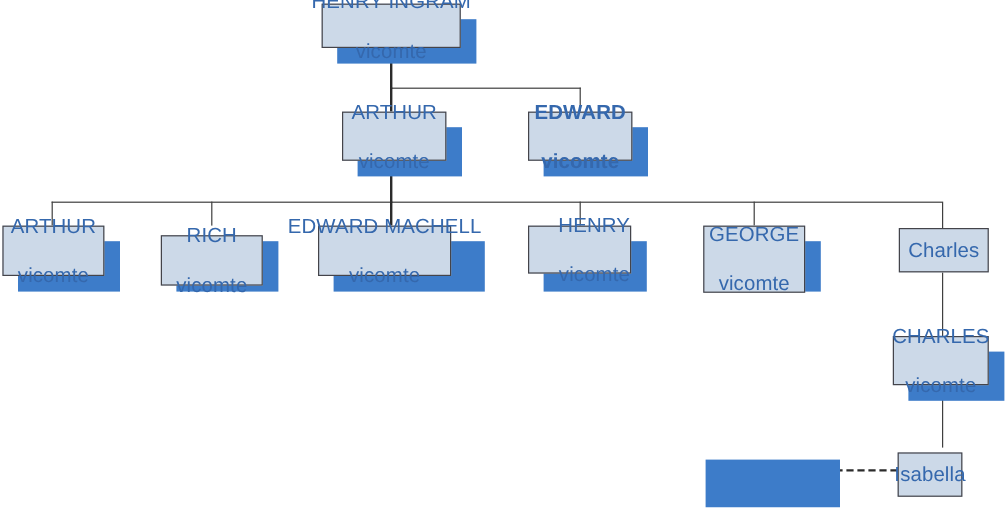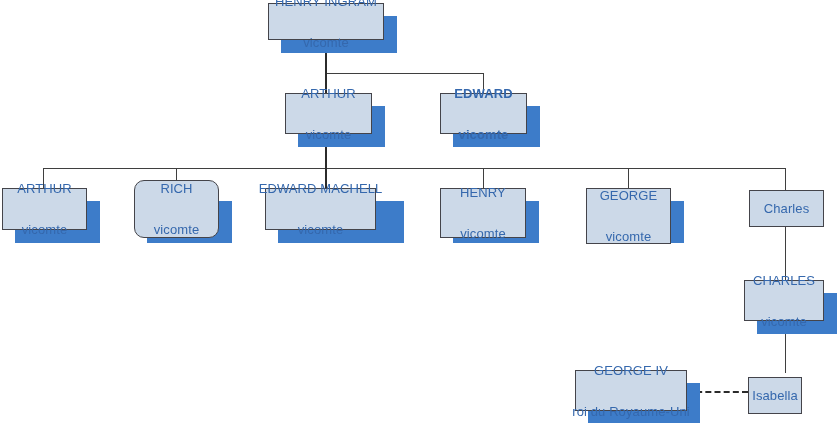--- a/index.html
+++ b/index.html
@@ -30,21 +30,21 @@
     height: 0;
     border-top: 2px dashed #2b2b2b;
   }
   
   .node {
     position: absolute;
     box-sizing: border-box;
     background: #ccd9e8;
     border: 1.5px solid #44444a;
     color: #3568ad;
-    font-size: 13px;
+    font-size: 17px;
     line-height: 13px;
     text-align: center;
     display: flex;
     flex-direction: column;
     align-items: center;
     justify-content: center;
     z-index: 5;
     letter-spacing: 0.1px;
   }
   .node .l1 { display: block; white-space: nowrap; }
@@ -106,51 +106,47 @@
   <div class="node" style="left:440px; top:93px; width:87px; height:41px;font-weight:bold;">
     <span class="l1">EDWARD</span>
     <span class="l2">vicomte</span>
   </div>
 
   <div class="node" style="left:2px; top:188px; width:85px; height:42px;">
     <span class="l1">ARTHUR</span>
     <span class="l2">vicomte</span>
   </div>
 
-  <div class="node" style="left:134px; top:180px; width:85px; height:58px;border-radius:10px;">
+  <div class="node" style="left:134px; top:196px; width:85px; height:42px;">
     <span class="l1">RICH</span>
     <span class="l2">vicomte</span>
   </div>
 
   <div class="node" style="left:265px; top:188px; width:111px; height:42px;">
     <span class="l1">EDWARD MACHELL</span>
     <span class="l2">vicomte</span>
   </div>
 
-  <div class="node" style="left:440px; top:188px; width:86px; height:50px;">
+  <div class="node" style="left:440px; top:188px; width:86px; height:40px;align-items:flex-end;">
     <span class="l1">HENRY</span>
     <span class="l2">vicomte</span>
   </div>
 
   <div class="node" style="left:586px; top:188px; width:85px; height:56px;">
     <span class="l1">GEORGE</span>
     <span class="l2">vicomte</span>
   </div>
 
   <div class="node" style="left:749px; top:190px; width:75px; height:37px;">
     <span class="l1">Charles</span>
   </div>
 
   <div class="node" style="left:744px; top:280px; width:80px; height:41px;">
     <span class="l1">CHARLES</span>
     <span class="l2">vicomte</span>
   </div>
 
-  <div class="node" style="left:575px; top:370px; width:112px; height:41px;">
-    <span class="l1">GEORGE IV</span>
-    <span class="l2">roi du Royaume-Uni</span>
-  </div>
 
   <div class="node" style="left:748px; top:377px; width:54px; height:37px;">
     <span class="l1">Isabella</span>
   </div>
 
 </div>
 
 </body></html>

